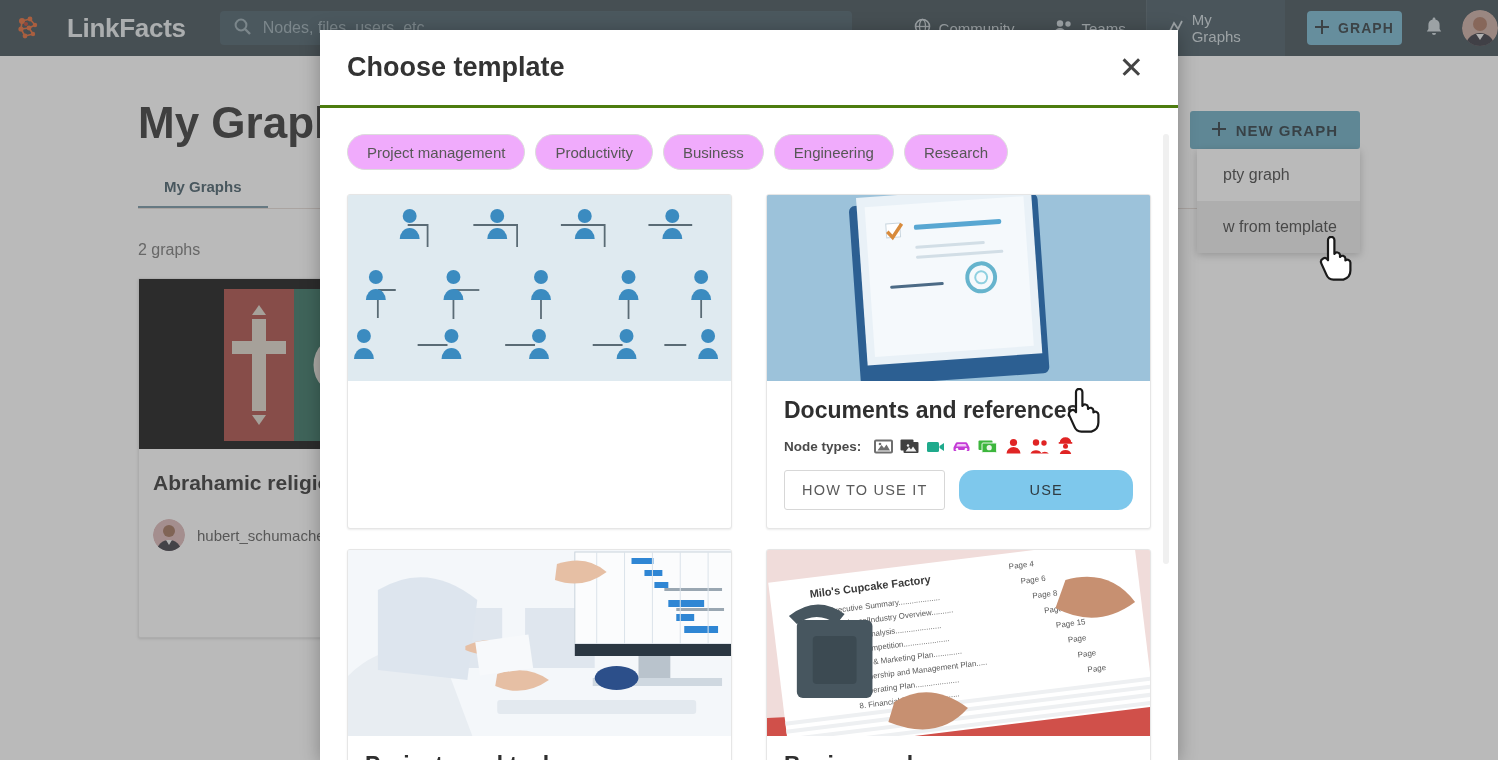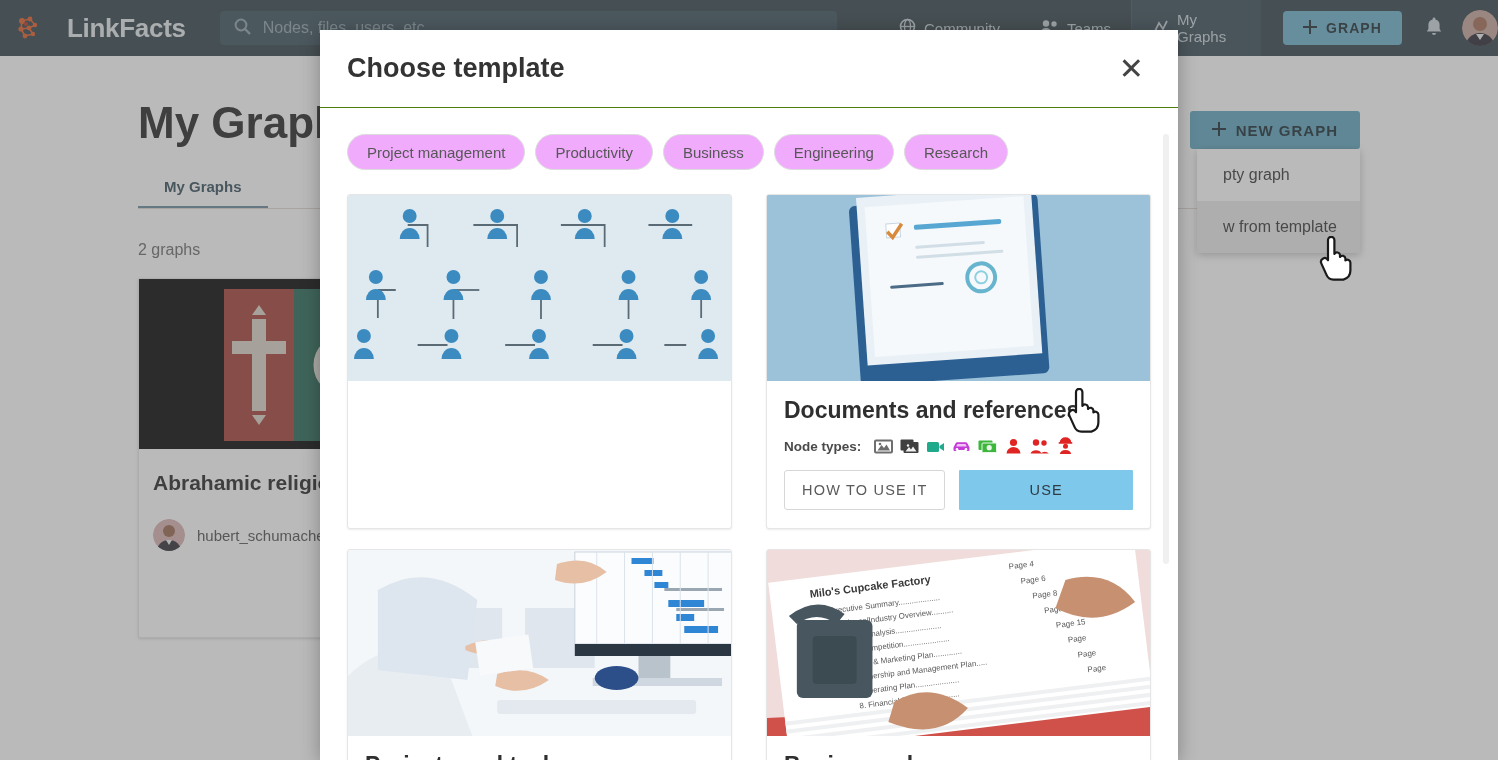--- a/index.html
+++ b/index.html
@@ -36,21 +36,21 @@
   .nav-links { display: flex; align-items: flex-end; margin-left: 42px; gap: 0; }
   .nav-link {
     display: flex; align-items: center; gap: 8px;
     color: #ccd6db; font-size: 15px; padding: 0 20px; height: 56px;
   }
   .nav-sep { width: 1px; height: 56px; background: #4a5c65; }
   .nav-link.active { background: #3e525c; }
 
   .btn-graph {
     margin-left: 22px; height: 34px; background: #6fb3cd; color: #263238;
-    border: none; border-radius: 4px; padding: 0 20px;
+    border: none; border-radius: 4px; padding: 0 8px;
     font-size: 14px; font-weight: bold; letter-spacing: 1.1px;
     display: flex; align-items: center; gap: 9px;
     font-family: "Liberation Sans", sans-serif;
   }
   .bell { margin-left: 22px; }
   .avatar-top {
     margin-left: 18px; width: 36px; height: 36px; border-radius: 50%;
     overflow: hidden; flex: none;
   }
 
@@ -110,21 +110,21 @@
 
   
   .modal {
     position: absolute; left: 320px; top: 30px; width: 858px; height: 730px;
     background: #ffffff; z-index: 10;
     box-shadow: 0 3px 18px rgba(0,0,0,.30);
     display: flex; flex-direction: column; overflow: hidden;
   }
   .modal-header {
     height: 78px; flex: none; display: flex; align-items: center;
-    padding: 0 32px 0 27px; border-bottom: 1px solid #4d7c0f;
+    padding: 0 32px 0 27px; border-bottom: 3px solid #4d7c0f;
   }
   .modal-title { font-size: 27px; font-weight: bold; color: #333; flex: 1; }
   .modal-close {
     background: none; border: none; font-size: 30px; color: #444; line-height: 1;
     font-family: "Liberation Sans", sans-serif; padding: 0 2px;
   }
   .modal-scroll { flex: 1; overflow: hidden; position: relative; padding: 0 27px; }
 
   .chips { display: flex; gap: 10px; padding: 26px 0 24px 0; }
   .chip {
@@ -150,21 +150,21 @@
   .nt-ico { width: 19px; height: 19px; display: block; }
 
   .tpl-actions { display: flex; gap: 14px; padding: 14px 17px 18px 17px; }
   .btn-how {
     flex: none; height: 40px; padding: 0 17px; background: #fff;
     border: 1px solid #d7d7d7; border-radius: 3px;
     color: #5a5a5a; font-size: 14.5px; letter-spacing: 1.2px;
     font-family: "Liberation Sans", sans-serif;
   }
   .btn-use {
-    flex: 1; height: 40px; background: #7ec8ec; border: none; border-radius: 1px;
+    flex: 1; height: 40px; background: #7ec8ec; border: none; border-radius: 15px;
     color: #2f3b42; font-size: 14.5px; letter-spacing: 1.2px;
     font-family: "Liberation Sans", sans-serif;
     display: flex; align-items: center; justify-content: center;
   }
 
   .modal-scrollbar {
     position: absolute; right: 9px; top: 26px; width: 6px; height: 430px;
     background: #f0f0f0; border-radius: 3px;
   }
 

